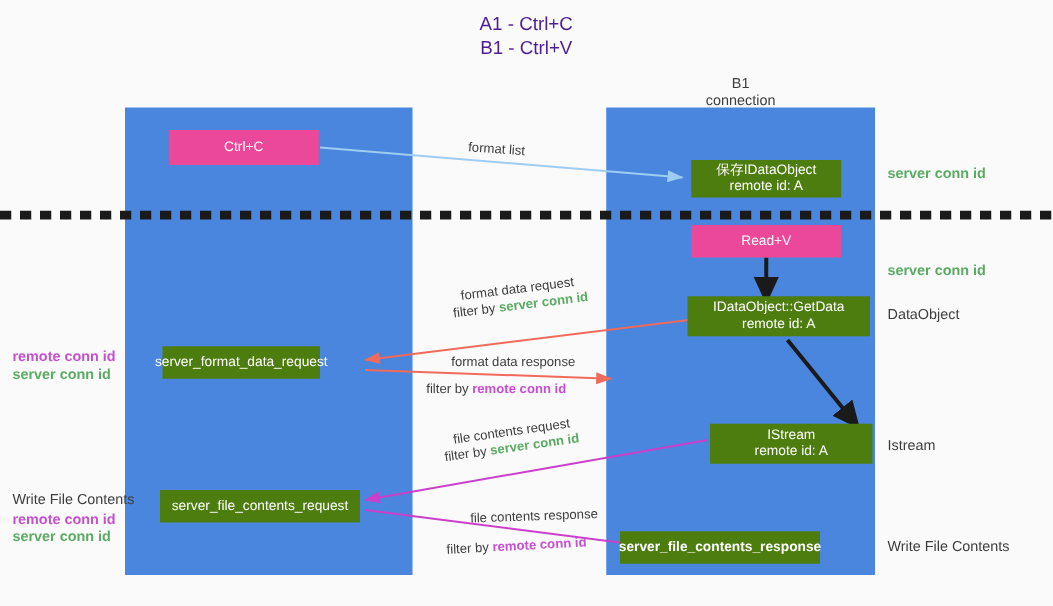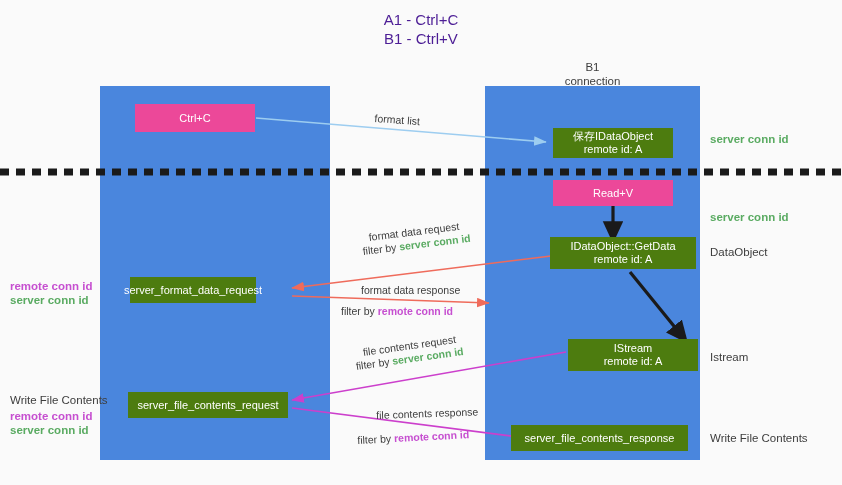--- a/index.html
+++ b/index.html
@@ -149,21 +149,21 @@
 
   <div class="node green" style="left:553px; top:180px; width:120px; height:26px;">Read+V</div>
 
   <div class="node orange" style="left:550px; top:237px; width:146px; height:32px;">IDataObject::GetData
 remote id: A</div>
 
 
   <div class="node orange" style="left:568px; top:339px; width:130px; height:32px;">IStream
 remote id: A</div>
 
-  <div class="node orange" style="left:511px; top:425px; width:177px; height:26px;">server_file_contents_response</div>
+  <div class="node orange" style="left:496px; top:425px; width:160px; height:26px;font-weight:bold;">server_file_contents_response</div>
 
   <div class="side-label green" style="left:710px; top:132px;">server conn id</div>
   <div class="side-label green" style="left:710px; top:210px;">server conn id</div>
   <div class="side-label" style="left:710px; top:245px;">DataObject</div>
   <div class="side-label" style="left:710px; top:350px;">Istream</div>
   <div class="side-label" style="left:710px; top:431px;">Write File Contents</div>
 
   <div class="side-label purple" style="left:10px; top:279px;">remote conn id</div>
   <div class="side-label green" style="left:10px; top:293px;">server conn id</div>
 

